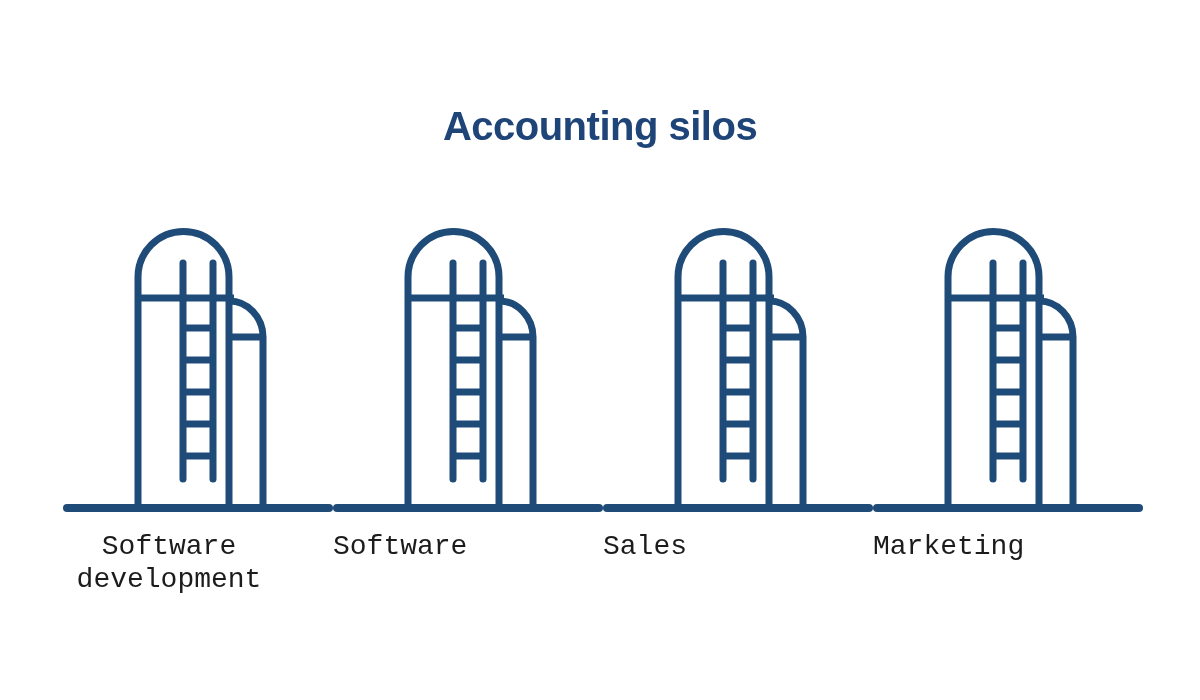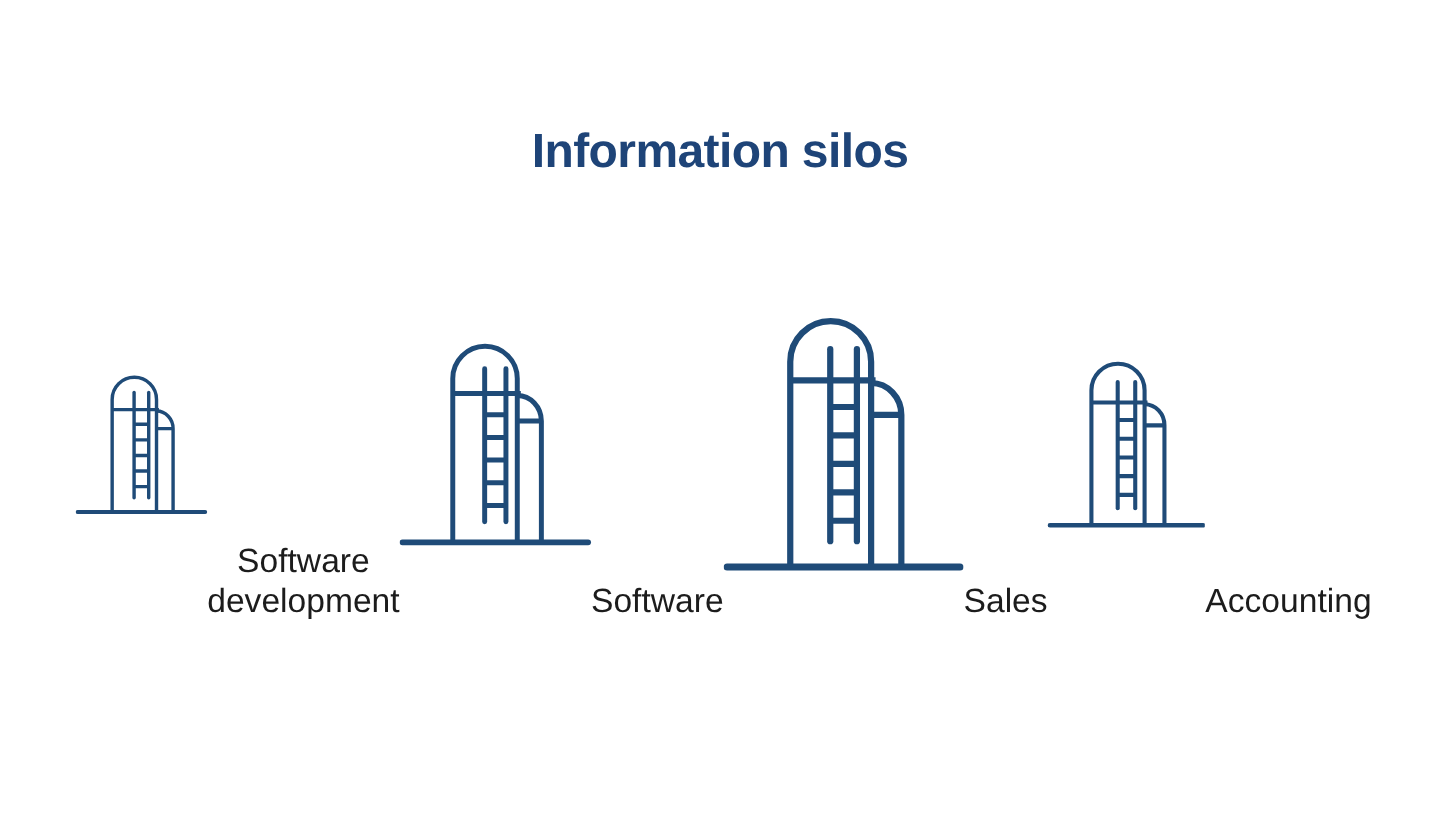--- a/index.html
+++ b/index.html
@@ -32,22 +32,23 @@
   }
   .silos-row {
     position: absolute;
     left: 63px; top: 225px;
     width: 1080px;
     display: flex;
   }
   .silo-col {
     width: 270px;
     display: flex;
-    flex-direction: row;
-    align-items: flex-end;
+    flex-direction: column;
+    align-items: flex-start;
+    font-family: Liberation Mono, monospace;
   }
   .silo-col svg { display: block; width: 270px; height: 292px; }
   .stroke {
     fill: none;
     stroke: var(--accent);
     stroke-width: 7;
   }
   .round { stroke-linecap: round; }
   .ground { stroke-width: 8; stroke-linecap: round; }
   .silo-label {
@@ -57,21 +58,21 @@
     font-size: 28px;
     line-height: 33px;
     color: var(--label-color);
   }
 </style>
 </head>
 <body>
 
 <div class="canvas">
 
-  <h1 class="title">Information silos</h1>
+  <h1 class="title">Accounting silos</h1>
 
   <div class="silos-row">
 
     <div class="silo-col">
       <svg viewBox="0 0 270 292" aria-hidden="true">
         <path class="stroke" d="M75 283 L75 52 A45.5 45.5 0 0 1 166 52 L166 283"></path>
         <path class="stroke" d="M75 73 H171"></path>
         <path class="stroke" d="M166 76 A34 36 0 0 1 200 112 L200 283"></path>
         <path class="stroke" d="M166 112 H200"></path>
         <g>
@@ -138,17 +139,17 @@
           <path class="stroke round" d="M120 38 V254"></path>
           <path class="stroke round" d="M150 38 V254"></path>
           <path class="stroke" d="M120 103 H150"></path>
           <path class="stroke" d="M120 135 H150"></path>
           <path class="stroke" d="M120 167 H150"></path>
           <path class="stroke" d="M120 199 H150"></path>
           <path class="stroke" d="M120 231 H150"></path>
         </g>
         <path class="stroke ground" d="M4 283 H266"></path>
       </svg>
-      <div class="silo-label">Accounting</div>
+      <div class="silo-label">Marketing</div>
     </div>
 
   </div>
 </div>
 
 </body></html>

